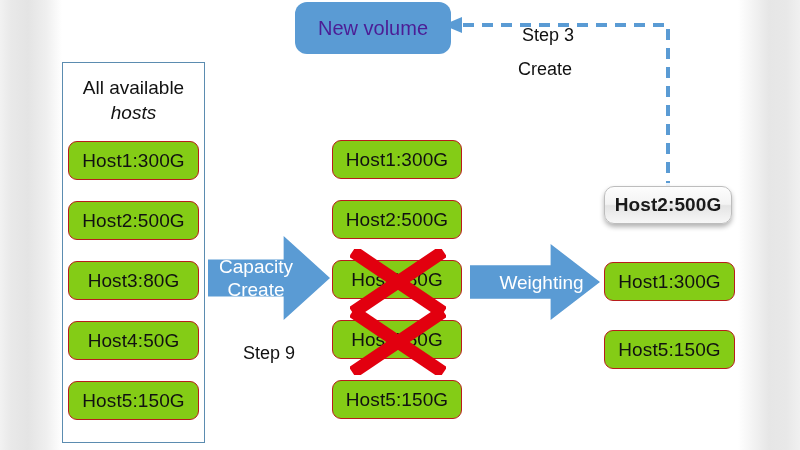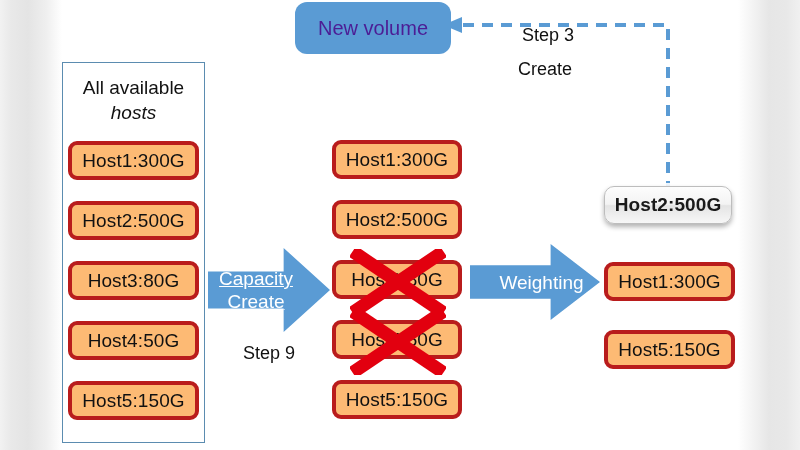--- a/index.html
+++ b/index.html
@@ -33,23 +33,23 @@
     right: 0;
     width: 62px;
     background: linear-gradient(to left,
                 #f0f0f0 0%, #e8e8e8 22%, #e6e6e6 50%, #f4f4f4 78%, #ffffff 100%);
   }
 
   
   .host-box {
     position: absolute;
     box-sizing: border-box;
-    border: 4px solid #b91c1c;
+    border: 1px solid #b91c1c;
     border-radius: 9px;
-    background: #fdba74;
+    background: #84cc16;
     color: #111111;
     font-size: 19px;
     display: flex;
     align-items: center;
     justify-content: center;
     letter-spacing: .1px;
     white-space: nowrap;
   }
 
   
@@ -167,21 +167,21 @@
     <div class="panel-title" style="top:12px;">All available</div>
     <div class="panel-title" style="top:37px;font-style:italic;">hosts</div>
   </div>
 
   <div class="host-box" style="left:68px; top:141px; width:131px; height:39px;">Host1:300G</div>
   <div class="host-box" style="left:68px; top:201px; width:131px; height:39px;">Host2:500G</div>
   <div class="host-box" style="left:68px; top:261px; width:131px; height:39px;">Host3:80G</div>
   <div class="host-box" style="left:68px; top:321px; width:131px; height:39px;">Host4:50G</div>
   <div class="host-box" style="left:68px; top:381px; width:131px; height:39px;">Host5:150G</div>
 
-  <div class="block-arrow" style="left:208px; top:248px; width:122px; height:84px;text-decoration:underline;">
+  <div class="block-arrow" style="left:208px; top:236px; width:122px; height:84px;">
     <div>
       <span>Capacity</span><br>
       <span>Create</span>
     </div>
   </div>
   <div class="step-label" style="left:208px; top:343px; width:122px;">Step 9</div>
 
   <div class="host-box" style="left:332px; top:140px; width:130px; height:39px;">Host1:300G</div>
   <div class="host-box" style="left:332px; top:200px; width:130px; height:39px;">Host2:500G</div>
   <div class="host-box" style="left:332px; top:260px; width:130px; height:39px;">Host3:80G</div>

